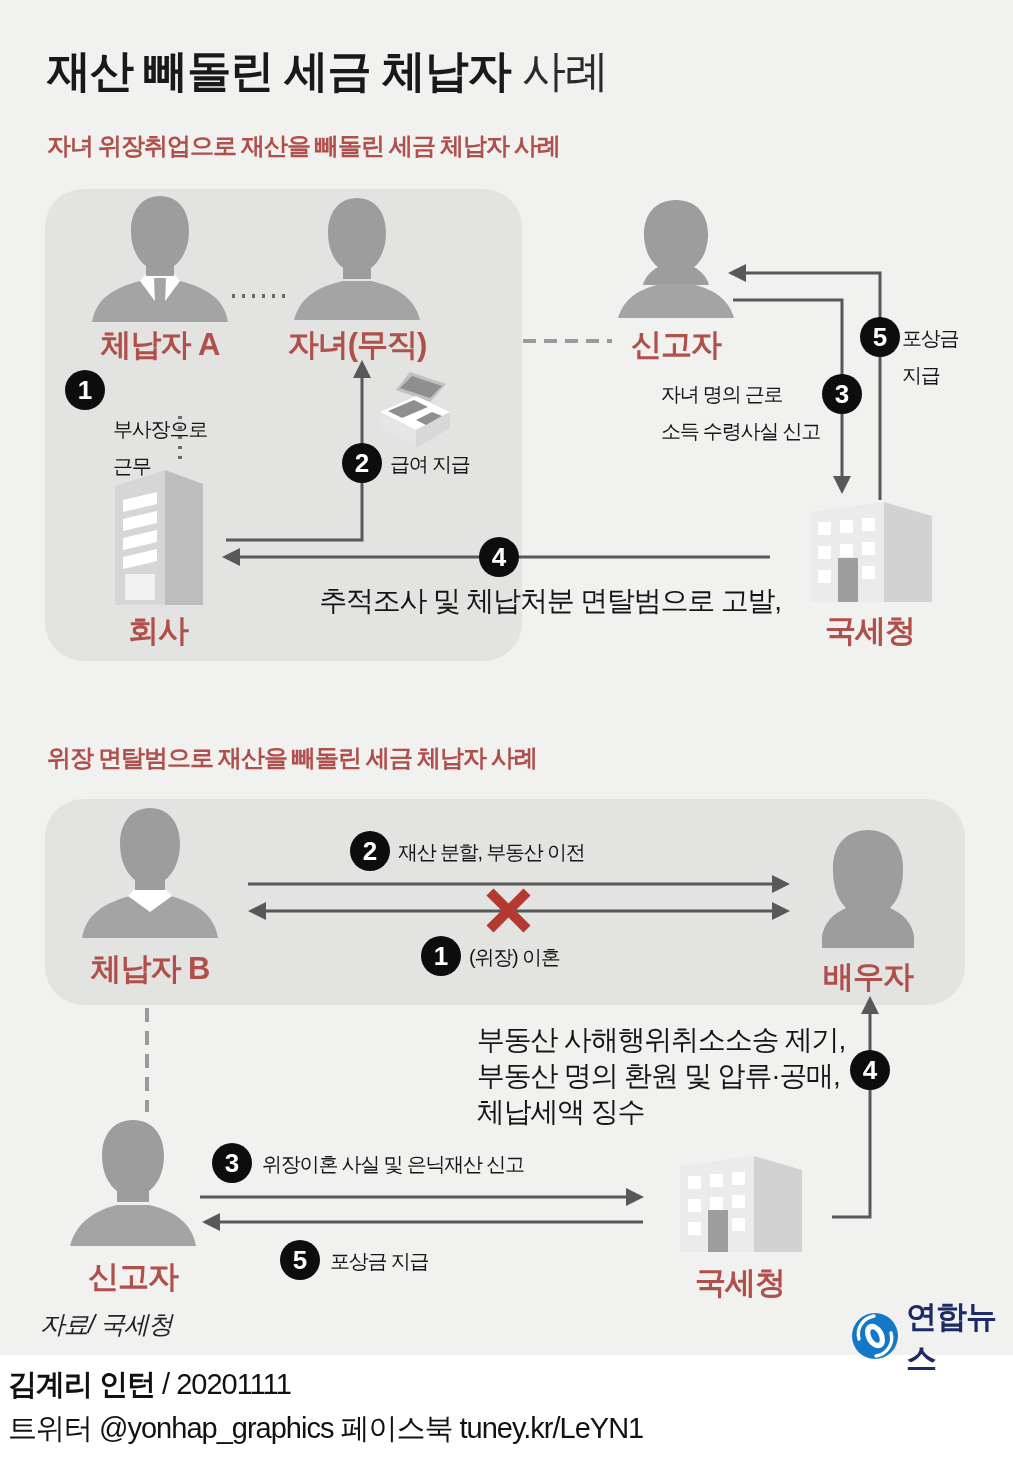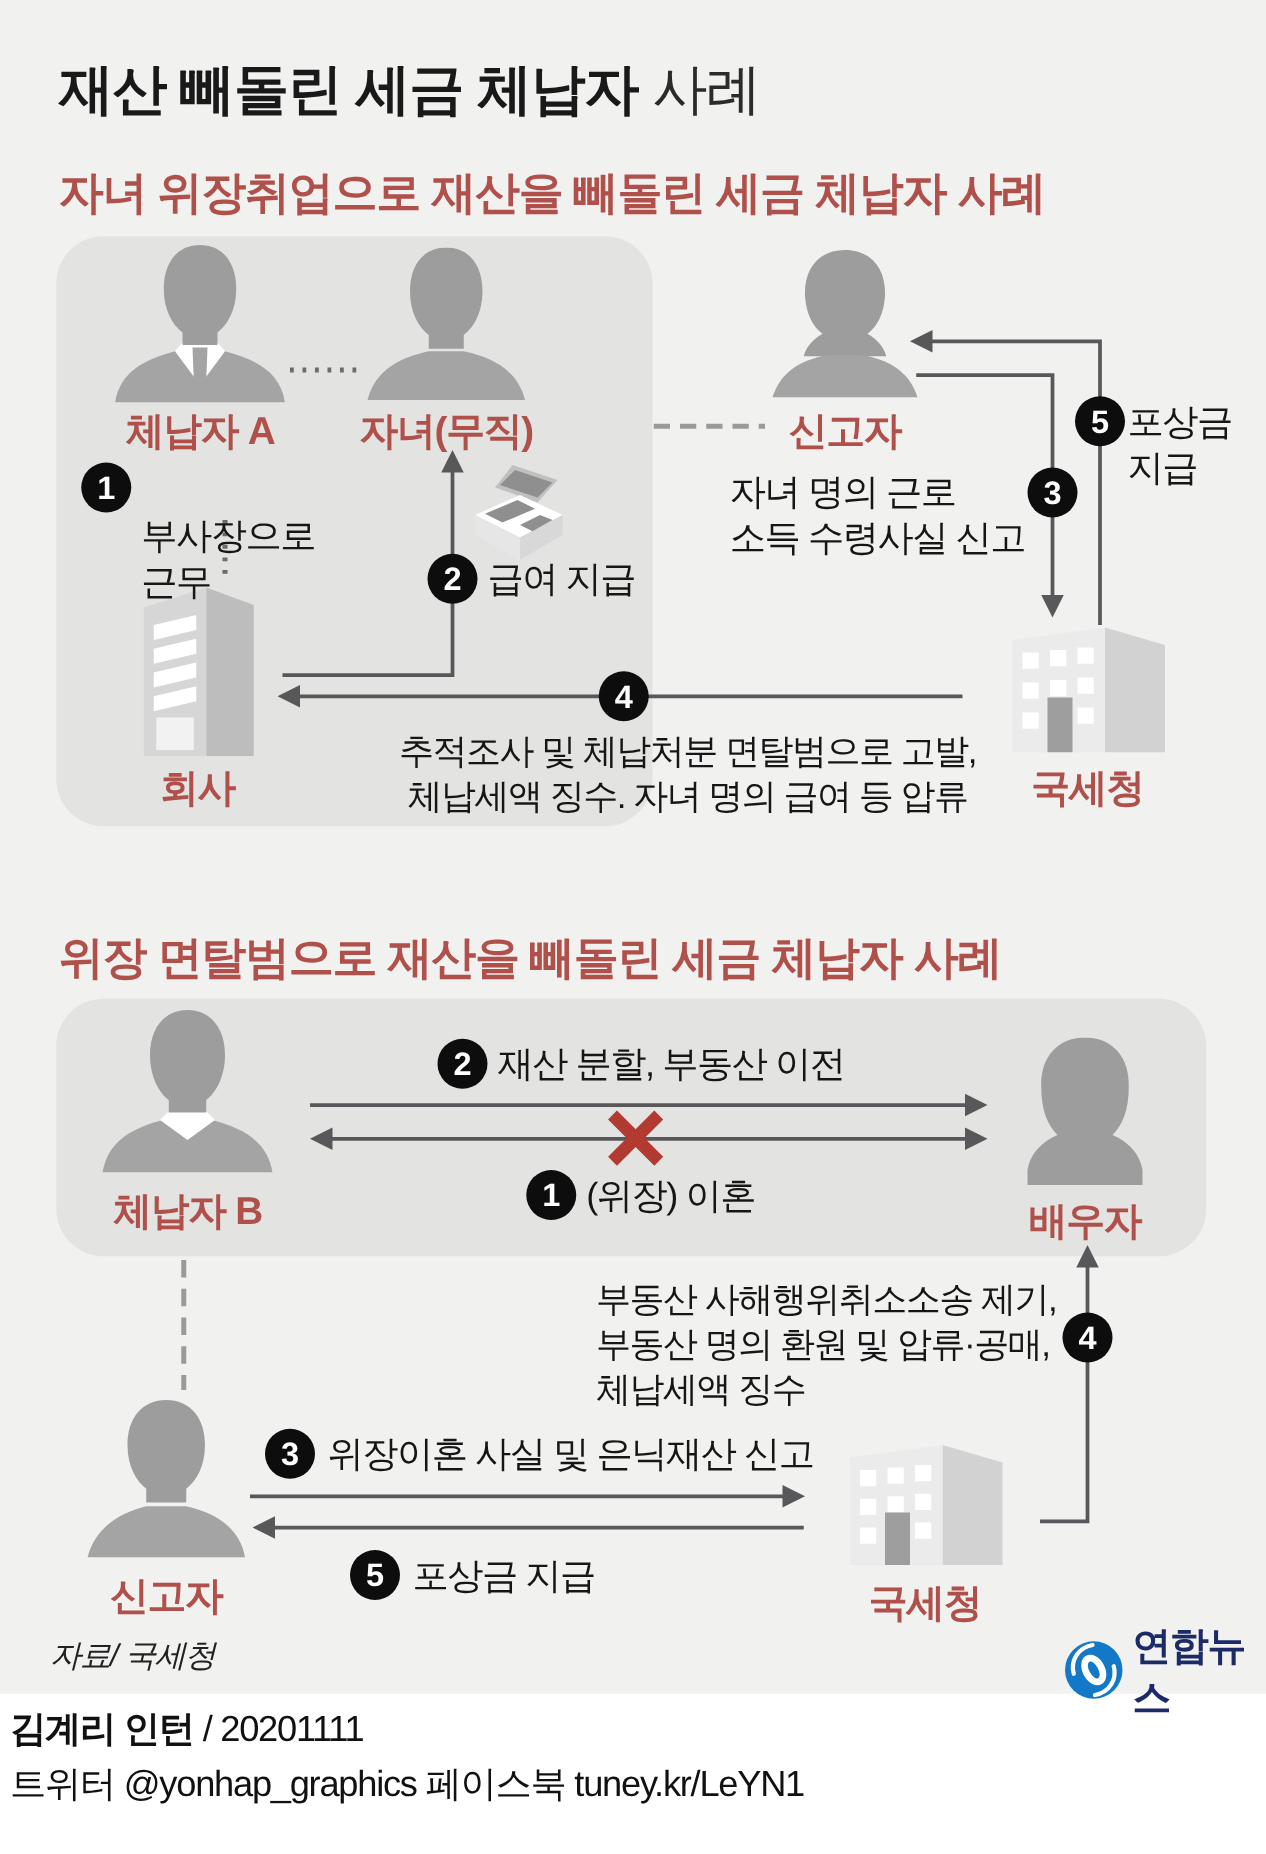--- a/index.html
+++ b/index.html
@@ -7,28 +7,28 @@
     --panel:#e3e3e2; --bg:#f1f1f0; --ink:#161616;
   }
   *{margin:0;padding:0;box-sizing:border-box;}
   body{font-family:"Liberation Sans","DejaVu Sans",sans-serif;background:#fff;}
   .canvas{position:relative;width:1013px;height:1483px;background:#fff;overflow:hidden;}
   .art{position:absolute;left:0;top:0;width:1013px;height:1355px;background:var(--bg);}
   .abs{position:absolute;}
   .title{left:47px;top:42px;font-size:44px;color:#191919;letter-spacing:-1px;white-space:nowrap;}
   .title .strong{font-weight:bold;}
   .title .light{font-weight:normal;color:#2b2b2b;}
-  .sec-header{font-size:36px;font-weight:bold;color:var(--accent);letter-spacing:-1px;white-space:nowrap;}
+  .sec-header{font-size:24px;font-weight:bold;color:var(--accent);letter-spacing:-1px;white-space:nowrap;font-family:Liberation Serif, serif;}
   .panel{background:var(--panel);border-radius:38px;}
   .wires{left:0;top:0;width:1013px;height:1483px;z-index:1;pointer-events:none;}
   .icon{z-index:2;}
   .actor-label{z-index:3;font-size:31px;font-weight:bold;color:var(--accent);letter-spacing:-1px;white-space:nowrap;transform:translateX(-50%);}
   .badge{z-index:4;width:40px;height:40px;border-radius:50%;background:#0d0d0d;color:#fff;
          font-size:26px;font-weight:bold;display:flex;align-items:center;justify-content:center;}
-  .step{z-index:3;font-size:29px;color:var(--ink);letter-spacing:-1.2px;line-height:37px;white-space:nowrap;}
+  .step{z-index:3;font-size:20px;color:var(--ink);letter-spacing:-1.2px;line-height:37px;white-space:nowrap;}
   .step.small{font-size:28px;line-height:36px;}
   .r{text-align:left;}
   .c{text-align:center;}
   .source{left:40px;top:1308px;font-size:25px;font-style:italic;color:#222;letter-spacing:-1px;z-index:3;}
   .logo{left:850px;top:1296px;z-index:3;display:flex;align-items:center;gap:6px;}
   .logo-text{font-size:31px;font-weight:bold;color:#1c2a66;letter-spacing:-1px;}
   .credits{position:absolute;left:8px;top:1362px;z-index:3;background:#fff;}
   .credit-line{font-size:29px;color:#111;letter-spacing:-1px;line-height:44px;white-space:nowrap;}
   .credit-line .bold{font-weight:bold;}
 </style>
@@ -158,21 +158,20 @@
       <div>부사장으로</div>
       <div>근무</div>
     </div>
     <div class="abs step" style="left:390px;top:446px;">급여 지급</div>
     <div class="abs step r" style="right:193px;top:376px;">
       <div>자녀 명의 근로</div>
       <div>소득 수령사실 신고</div>
     </div>
     <div class="abs step small c" style="left:300px;top:583px;width:500px;">
       <div>추적조사 및 체납처분 면탈범으로 고발,</div>
-      <div>체납세액 징수. 자녀 명의 급여 등 압류</div>
     </div>
     <div class="abs step" style="left:902px;top:320px;">
       <div>포상금</div>
       <div>지급</div>
     </div>
 
     <div class="abs icon" style="left:80px;top:808px;width:140px;height:130px;">
       <svg width="140" height="130" viewBox="0 0 140 130">
         <path fill="#a4a4a4" d="M2,130 C6,106 24,95 50,88 L90,88 C116,95 134,106 138,130 Z"></path>
         <path fill="#ffffff" d="M56,80 L84,80 L92,88 L70,104 L48,88 Z"></path>

